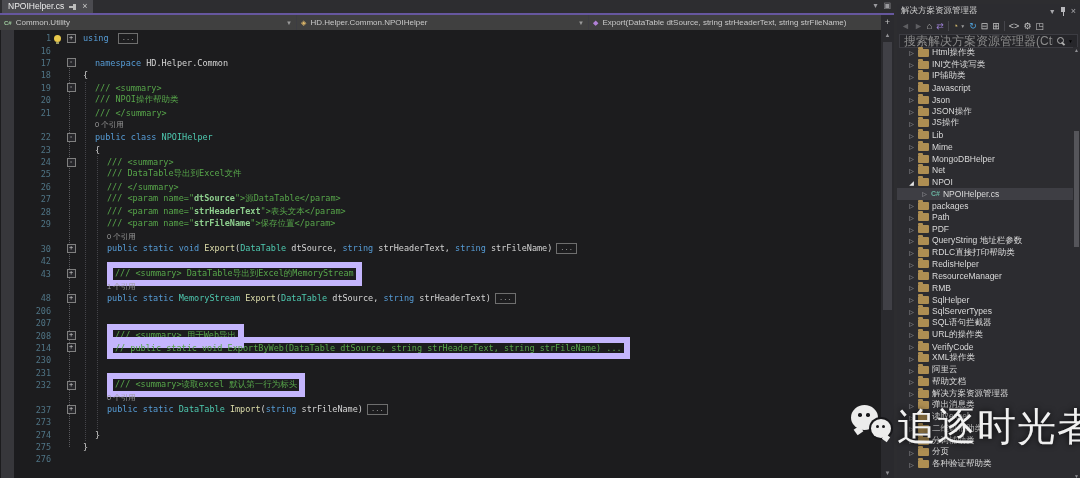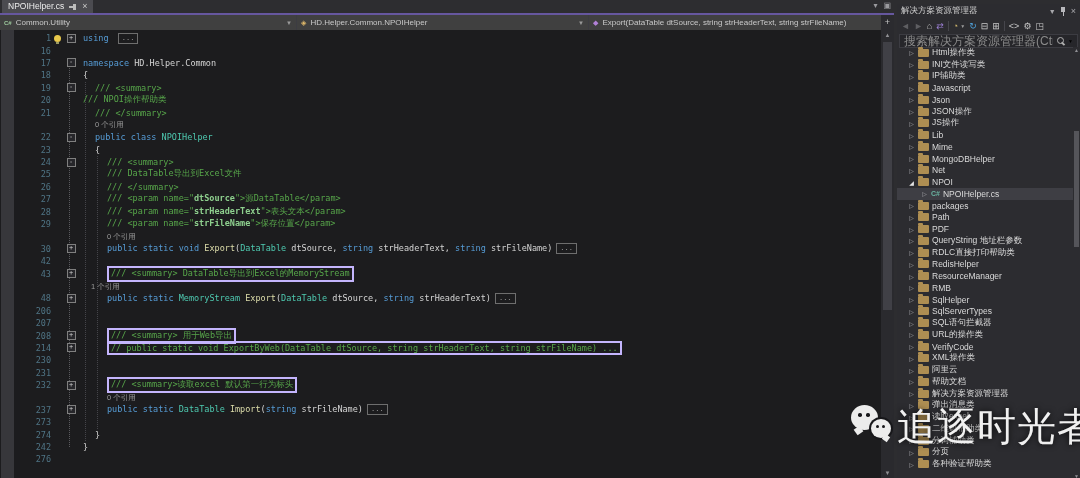--- a/index.html
+++ b/index.html
@@ -34,21 +34,21 @@
   .glyphcol{width:12px;flex:none;display:flex;justify-content:center}
   .bulb{width:7px;height:7px;background:#E8C84B;border-radius:50%;position:relative}
   .bulb::after{content:'';position:absolute;left:2px;top:7px;width:3px;height:2px;background:#9a9a64}
   .foldcol{width:16px;flex:none;display:flex;justify-content:center;z-index:2}
   .fbox{width:9px;height:9px;border:1px solid #7F7F7F;background:#26262A;color:#CCC;
         font:7px/7px "DejaVu Sans Mono",monospace;text-align:center}
   .codecol{flex:1;font:8.5px "DejaVu Sans Mono",monospace;color:#D4D4D4;white-space:pre;padding-left:4px;overflow:hidden}
   .tk-kw{color:#569CD6}.tk-ty{color:#4EC9B0}.tk-me{color:#DCDCAA}.tk-pl{color:#D4D4D4}
   .tk-doc{color:#57A64A}.tk-cm{color:#57A64A}.tk-docb{color:#8ED08E;font-weight:bold}
   .lens{font:7.5px "Liberation Sans",sans-serif;color:#9B9B9B}
-  .linebox{border:2px solid #c4b5fd;padding:0 2px;display:inline-block}
+  .linebox{border:6px solid #c4b5fd;padding:0 2px;display:inline-block}
   .ebox{display:inline-block;border:1px solid #6E6E6E;color:#9A9A9A;font-size:7px;line-height:7px;
         padding:1px 3px;margin-left:4px;vertical-align:1px}
   .ovline{position:absolute;left:69px;top:33px;height:384px;border-left:1px dotted #5A5A5E;z-index:1}
   .guide1{position:absolute;left:85px;top:52px;height:359px;border-left:1px dotted #45454A}
   .guide2{position:absolute;left:97px;top:126px;height:273px;border-left:1px dotted #45454A}
   .escroll{position:absolute;right:0;top:30px;width:13px;bottom:0;background:#2A2A2E}
   .esarrow{display:block;text-align:center;color:#909094;font-size:6px;line-height:10px}
   .esthumb{position:absolute;left:2px;right:2px;top:12px;height:268px;background:#404046}
   .esarrow.bottom{position:absolute;bottom:0;left:0;right:0}
 
@@ -156,41 +156,41 @@
             <span class="glyphcol"></span>
             <span class="foldcol"></span>
             <span class="codecol"></span>
           </div>
           <div class="crow">
             <span class="ln">17</span>
             <span class="glyphcol"></span>
             <span class="foldcol">
               <span class="fbox">-</span>
             </span>
-            <span class="codecol"><span style="margin-left: 0px; text-align: right;"><span class="tk-kw">namespace</span><span class="tk-pl"> HD.Helper.Common</span></span></span>
+            <span class="codecol"><span style="margin-left: 12px; text-align: right;"><span class="tk-kw">namespace</span><span class="tk-pl"> HD.Helper.Common</span></span></span>
           </div>
           <div class="crow">
             <span class="ln">18</span>
             <span class="glyphcol"></span>
             <span class="foldcol"></span>
             <span class="codecol"><span style="margin-left: 0px;"><span class="tk-pl">{</span></span></span>
           </div>
           <div class="crow">
             <span class="ln">19</span>
             <span class="glyphcol"></span>
             <span class="foldcol">
               <span class="fbox">-</span>
             </span>
             <span class="codecol"><span style="margin-left: 12px;"><span class="tk-doc">/// &lt;summary&gt;</span></span></span>
           </div>
           <div class="crow">
             <span class="ln">20</span>
             <span class="glyphcol"></span>
             <span class="foldcol"></span>
-            <span class="codecol"><span style=""><span class="tk-doc">/// NPOI操作帮助类</span></span></span>
+            <span class="codecol"><span style="margin-left: 12px;"><span class="tk-doc">/// NPOI操作帮助类</span></span></span>
           </div>
           <div class="crow">
             <span class="ln">21</span>
             <span class="glyphcol"></span>
             <span class="foldcol"></span>
             <span class="codecol"><span style="margin-left: 12px;"><span class="tk-doc">/// &lt;/summary&gt;</span></span></span>
           </div>
           <div class="crow">
             <span class="ln"></span>
             <span class="glyphcol"></span>
@@ -274,21 +274,21 @@
             <span class="glyphcol"></span>
             <span class="foldcol">
               <span class="fbox">+</span>
             </span>
             <span class="codecol"><span class="linebox" style="margin-left: 24px;"><span class="tk-doc">/// &lt;summary&gt; DataTable导出到Excel的MemoryStream</span></span></span>
           </div>
           <div class="crow">
             <span class="ln"></span>
             <span class="glyphcol"></span>
             <span class="foldcol"></span>
-            <span class="codecol"><span class="lens" style="margin-left: 8px;">1 个引用</span></span>
+            <span class="codecol"><span class="lens" style="margin-left: 24px;">1 个引用</span></span>
           </div>
           <div class="crow">
             <span class="ln">48</span>
             <span class="glyphcol"></span>
             <span class="foldcol">
               <span class="fbox">+</span>
             </span>
             <span class="codecol"><span style="margin-left: 24px;"><span class="tk-kw">public</span><span class="tk-pl"> </span><span class="tk-kw">static</span><span class="tk-pl"> </span><span class="tk-ty">MemoryStream</span><span class="tk-pl"> </span><span class="tk-me">Export</span><span class="tk-pl">(</span><span class="tk-ty">DataTable</span><span class="tk-pl"> dtSource, </span><span class="tk-kw">string</span><span class="tk-pl"> strHeaderText)</span></span><span class="ebox">...</span></span>
           </div>
           <div class="crow">
@@ -359,21 +359,21 @@
             <span class="foldcol"></span>
             <span class="codecol"></span>
           </div>
           <div class="crow">
             <span class="ln">274</span>
             <span class="glyphcol"></span>
             <span class="foldcol"></span>
             <span class="codecol"><span style="margin-left: 12px;"><span class="tk-pl">}</span></span></span>
           </div>
           <div class="crow">
-            <span class="ln">242</span>
+            <span class="ln">275</span>
             <span class="glyphcol"></span>
             <span class="foldcol"></span>
             <span class="codecol"><span style="margin-left: 0px;"><span class="tk-pl">}</span></span></span>
           </div>
           <div class="crow">
             <span class="ln">276</span>
             <span class="glyphcol"></span>
             <span class="foldcol"></span>
             <span class="codecol"></span>
           </div>

